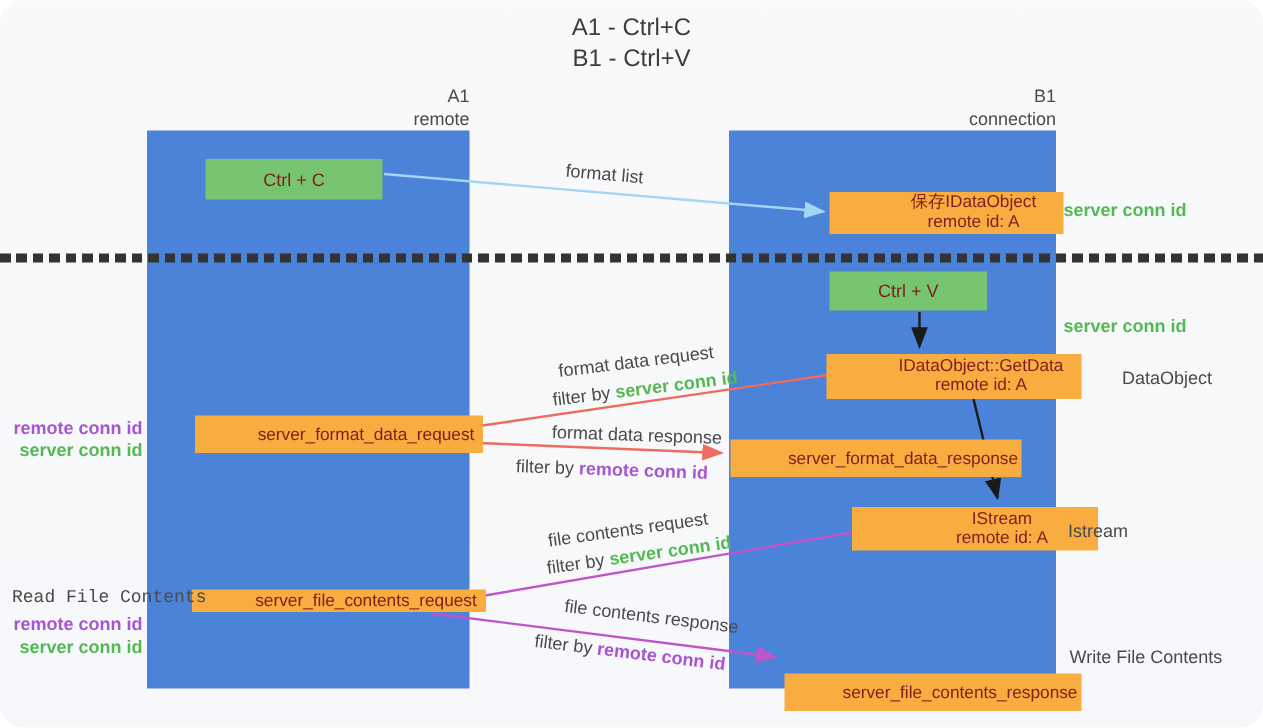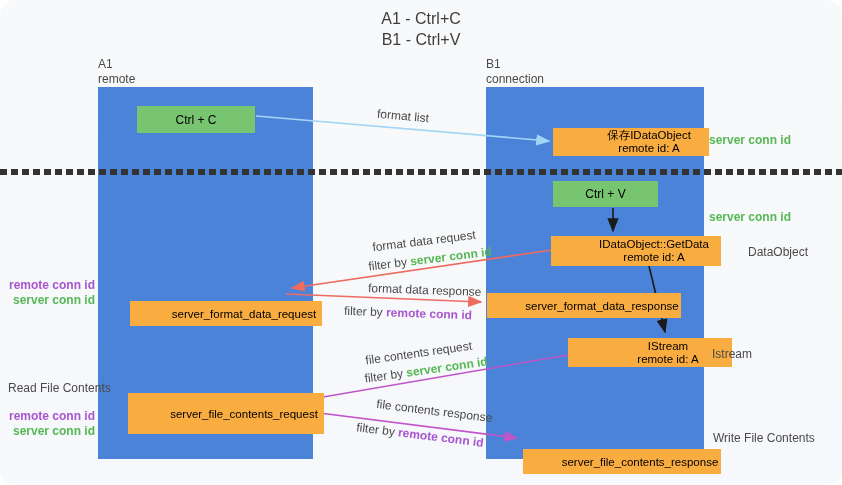--- a/index.html
+++ b/index.html
@@ -7,30 +7,30 @@
     position:relative;width:842px;height:485px;overflow:hidden;
     background:linear-gradient(#f8f9fa,#f6f8fb);
     font-family:"Liberation Sans",sans-serif;color:#444;border-radius:15px;
   }
   .title{position:absolute;left:0;right:0;top:8px;text-align:center;
     font-size:16px;line-height:21px;color:#3d3d3d;}
   .col{position:absolute;top:87px;height:372px;background:#4b83d8;}
   .col.left{left:98px;width:215px;}
   .col.right{left:486px;width:218px;}
   .col-header{position:absolute;top:57px;font-size:12px;line-height:15px;
-    text-align:left;color:#4a4a4a;}
+    text-align:right;color:#4a4a4a;}
   .col-header.left{left:98px;width:215px;}
   .col-header.right{left:486px;width:218px;}
   .dotted{position:absolute;left:0;top:169px;width:842px;height:6px;
     background:repeating-linear-gradient(90deg,#333 0 7px,transparent 7px 11px);
     z-index:3;}
   .arrows{position:absolute;left:0;top:0;z-index:4;pointer-events:none;}
   .node{position:absolute;z-index:5;display:flex;flex-direction:column;
     align-items:center;justify-content:center;text-align:center;
-    color:#000000;font-size:12px;line-height:14px;}
+    color:#7f1d1d;font-size:12px;line-height:14px;}
   .node.green{background:#77c471;}
   .node.orange{background:#f9ac40;padding-left:36px;}
   .node.small{font-size:11.5px;}
   .lbl{position:absolute;z-index:5;font-size:12px;line-height:14px;
     color:#4a4a4a;white-space:nowrap;}
   .lbl.green{color:#55b855;font-weight:bold;}
   .lbl.purple{color:#a855d0;font-weight:bold;}
   .lbl.right-align{text-align:right;}
   .alabel{position:absolute;z-index:5;font-size:12px;color:#4a4a4a;
     white-space:nowrap;transform-origin:center;}
@@ -92,30 +92,30 @@
     <div>remote id: A</div>
   </div>
 
   <div class="node green" style="left:553px;top:181px;width:105px;height:26px;">Ctrl + V</div>
 
   <div class="node orange small" style="left:551px;top:236px;width:134px;height:30px;line-height:13px;">
     <div>IDataObject::GetData</div>
     <div>remote id: A</div>
   </div>
 
-  <div class="node orange small" style="left:130px;top:277px;width:156px;height:25px;margin-top:24px;">server_format_data_request</div>
+  <div class="node orange small" style="left:130px;top:277px;width:156px;height:25px;">server_format_data_request</div>
 
   <div class="node orange small" style="left:487px;top:293px;width:158px;height:25px;">server_format_data_response</div>
 
   <div class="node orange small" style="left:568px;top:338px;width:128px;height:29px;line-height:13px;">
     <div>IStream</div>
     <div>remote id: A</div>
   </div>
 
-  <div class="node orange small" style="left:128px;top:393px;width:160px;height:41px;">server_file_contents_request</div>
+  <div class="node orange small" style="left:128px;top:393px;width:160px;height:15px;">server_file_contents_request</div>
 
   <div class="node orange small" style="left:523px;top:449px;width:162px;height:25px;">server_file_contents_response</div>
 
   <div class="alabel" style="left:377px;top:109px;transform:rotate(5deg);">format list</div>
 
   <div class="alabel" style="left:372px;top:234px;transform:rotate(-7deg);">format data request</div>
   <div class="alabel" style="left:368px;top:252px;transform:rotate(-7deg);"><span>filter by </span><span class="g">server conn id</span></div>
 
   <div class="alabel" style="left:368px;top:283px;transform:rotate(2deg);">format data response</div>
   <div class="alabel" style="left:344px;top:306px;transform:rotate(2deg);"><span>filter by </span><span class="p">remote conn id</span></div>
@@ -127,17 +127,17 @@
   <div class="alabel" style="left:356px;top:428px;transform:rotate(7deg);"><span>filter by </span><span class="p">remote conn id</span></div>
 
   <div class="lbl green" style="left:709px;top:133px;">server conn id</div>
   <div class="lbl green" style="left:709px;top:210px;">server conn id</div>
   <div class="lbl" style="left:748px;top:245px;">DataObject</div>
   <div class="lbl" style="left:712px;top:347px;">Istream</div>
   <div class="lbl" style="left:713px;top:431px;">Write File Contents</div>
 
   <div class="lbl purple right-align" style="left:8px;top:278px;width:87px;">remote conn id</div>
   <div class="lbl green right-align" style="left:8px;top:293px;width:87px;">server conn id</div>
-  <div class="lbl" style="left:8px;top:381px;">Read File Contents</div>
+  <div class="lbl" style="left:8px;top:391px;font-family:Liberation Mono, monospace;">Read File Contents</div>
   <div class="lbl purple right-align" style="left:8px;top:409px;width:87px;">remote conn id</div>
   <div class="lbl green right-align" style="left:8px;top:424px;width:87px;">server conn id</div>
 
 </div>
 
 </body></html>

